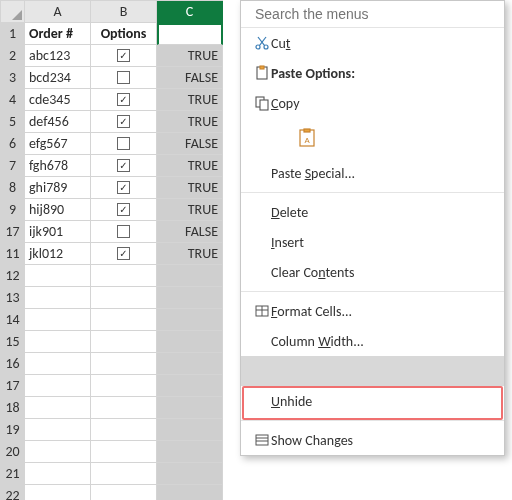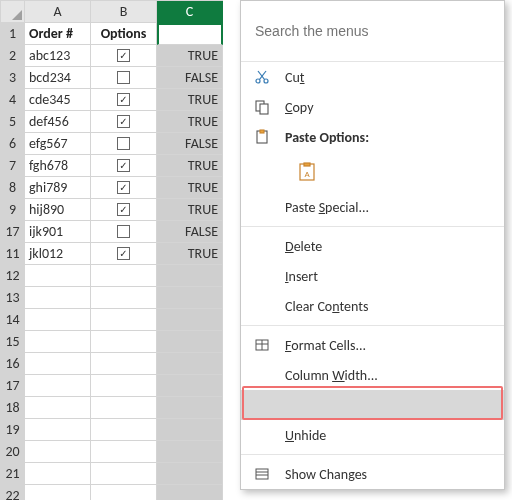--- a/index.html
+++ b/index.html
@@ -97,36 +97,35 @@
   
   .ctx {
     position: absolute;
     left: 240px; top: 0;
     width: 265px;
     background: #fff;
     border: 1px solid #c7c7c7;
     box-shadow: 3px 3px 7px rgba(0,0,0,0.25);
   }
   .ctx .search {
-    padding: 21px 12px;
+    padding: 4px 12px;
     border-bottom: 1px solid #e4e4e4;
   }
   .ctx .search input {
     width: 100%;
     border: none;
     outline: none;
     font-size: 14px;
     color: #777;
   }
   .ctx .mi {
     display: flex;
     align-items: center;
     height: 30px;
     padding: 0 12px;
-    gap: 14px;
     cursor: default;
   }
   .ctx .mi .ic {
     width: 18px; height: 18px;
     display: flex; align-items: center; justify-content: center;
     flex-shrink: 0;
   }
   .ctx .mi .lbl {
     flex: 1;
     color: #333;
@@ -290,42 +289,42 @@
             <circle cx="4" cy="12" r="2"></circle>
             <circle cx="12" cy="12" r="2"></circle>
             <line x1="5.4" y1="10.6" x2="12" y2="2"></line>
             <line x1="10.6" y1="10.6" x2="4" y2="2"></line>
           </g>
         </svg>
     </span>
     <span class="lbl ulbl"><span>Cu</span><u>t</u></span>
   </div>
 
+  <div class="mi bold">
+    <span class="ic">
+      <svg width="16" height="16" viewBox="0 0 16 16">
+          <g stroke="#555" stroke-width="1.1" fill="none">
+            <rect x="3" y="2" width="10" height="12"></rect>
+            <rect x="6" y="1" width="4" height="3" fill="#e8a33d" stroke="#c8832d"></rect>
+          </g>
+        </svg>
+    </span>
+    <span class="lbl">Paste Options:</span>
+  </div>
+
   <div class="mi">
     <span class="ic">
       <svg width="16" height="16" viewBox="0 0 16 16">
           <g stroke="#555" stroke-width="1.1" fill="none">
             <rect x="2" y="2" width="8" height="10"></rect>
             <rect x="6" y="5" width="8" height="10" fill="#fff"></rect>
           </g>
         </svg>
     </span>
     <span class="lbl ulbl"><u>C</u><span>opy</span></span>
-  </div>
-
-  <div class="mi bold">
-    <span class="ic">
-      <svg width="16" height="16" viewBox="0 0 16 16">
-          <g stroke="#555" stroke-width="1.1" fill="none">
-            <rect x="3" y="2" width="10" height="12"></rect>
-            <rect x="6" y="1" width="4" height="3" fill="#e8a33d" stroke="#c8832d"></rect>
-          </g>
-        </svg>
-    </span>
-    <span class="lbl">Paste Options:</span>
   </div>
 
   <div class="sub">
     <span class="ic">
       <svg width="22" height="22" viewBox="0 0 22 22">
           <g stroke="#c8832d" stroke-width="1.2" fill="none">
             <rect x="4" y="3" width="14" height="16"></rect>
             <rect x="8" y="2" width="6" height="3" fill="#e8a33d"></rect>
             <text x="11" y="16" font-size="9" text-anchor="middle" fill="#c8832d" stroke="none">A</text>
           </g>

